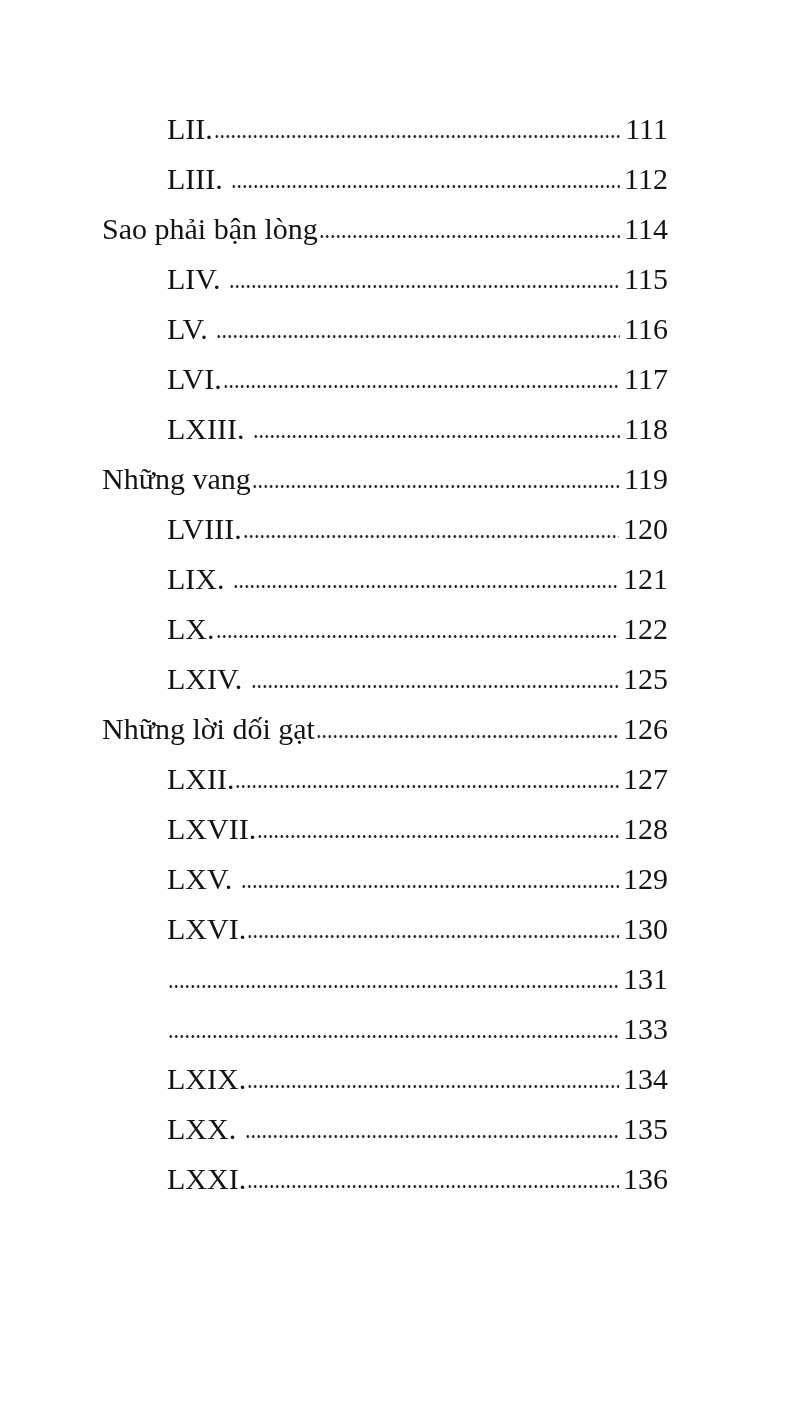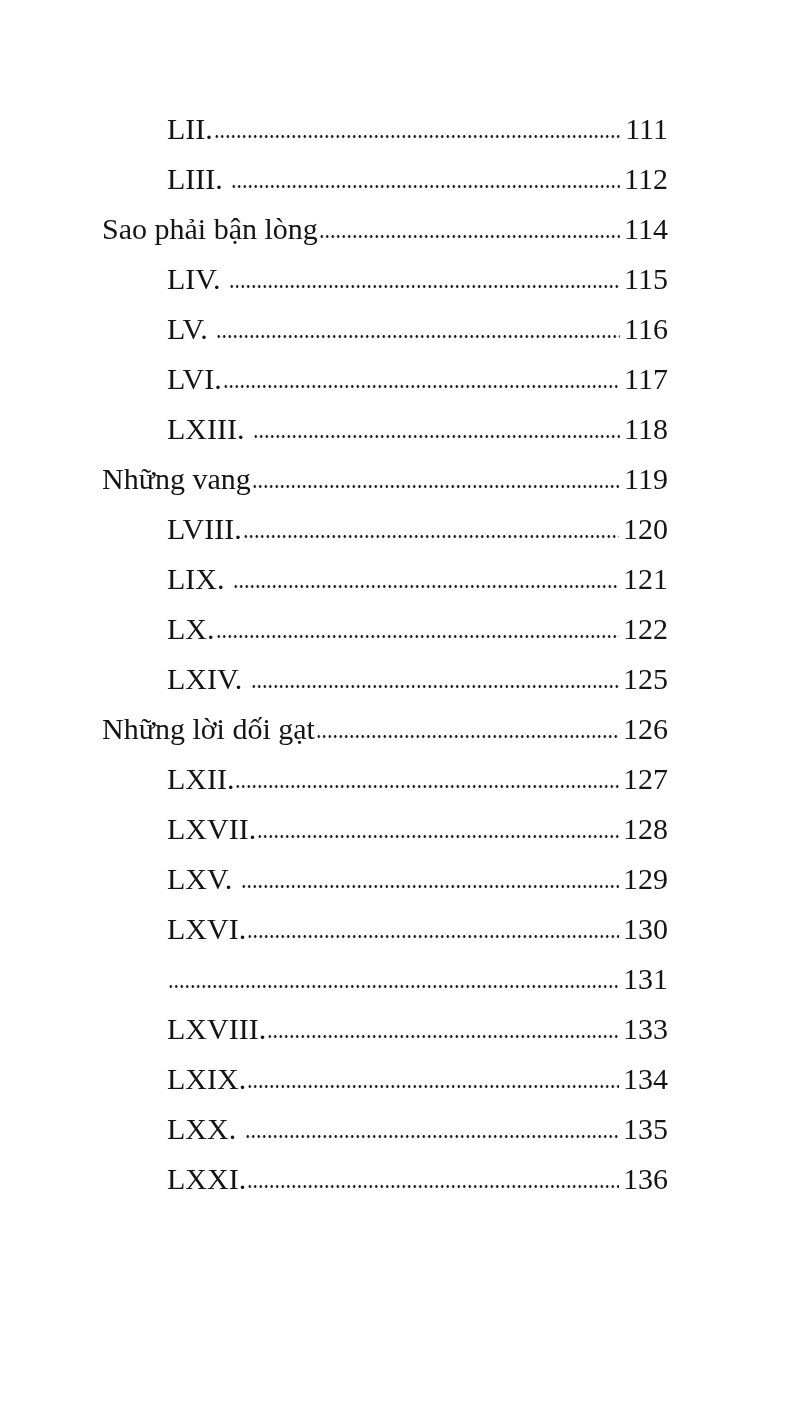--- a/index.html
+++ b/index.html
@@ -134,21 +134,20 @@
     <div class="toc-row item">
     <span class="toc-label">LXVI.</span>
     <span class="dot-leader"></span>
     <span class="toc-page-num">130</span>
   </div>
     <div class="toc-row item">
     <span class="dot-leader"></span>
     <span class="toc-page-num">131</span>
   </div>
     <div class="toc-row item">
-    <span class="toc-label">LXVIII.</span>
     <span class="dot-leader"></span>
     <span class="toc-page-num">133</span>
   </div>
     <div class="toc-row item">
     <span class="toc-label">LXIX.</span>
     <span class="dot-leader"></span>
     <span class="toc-page-num">134</span>
   </div>
     <div class="toc-row item">
     <span class="toc-label">LXX. </span>

